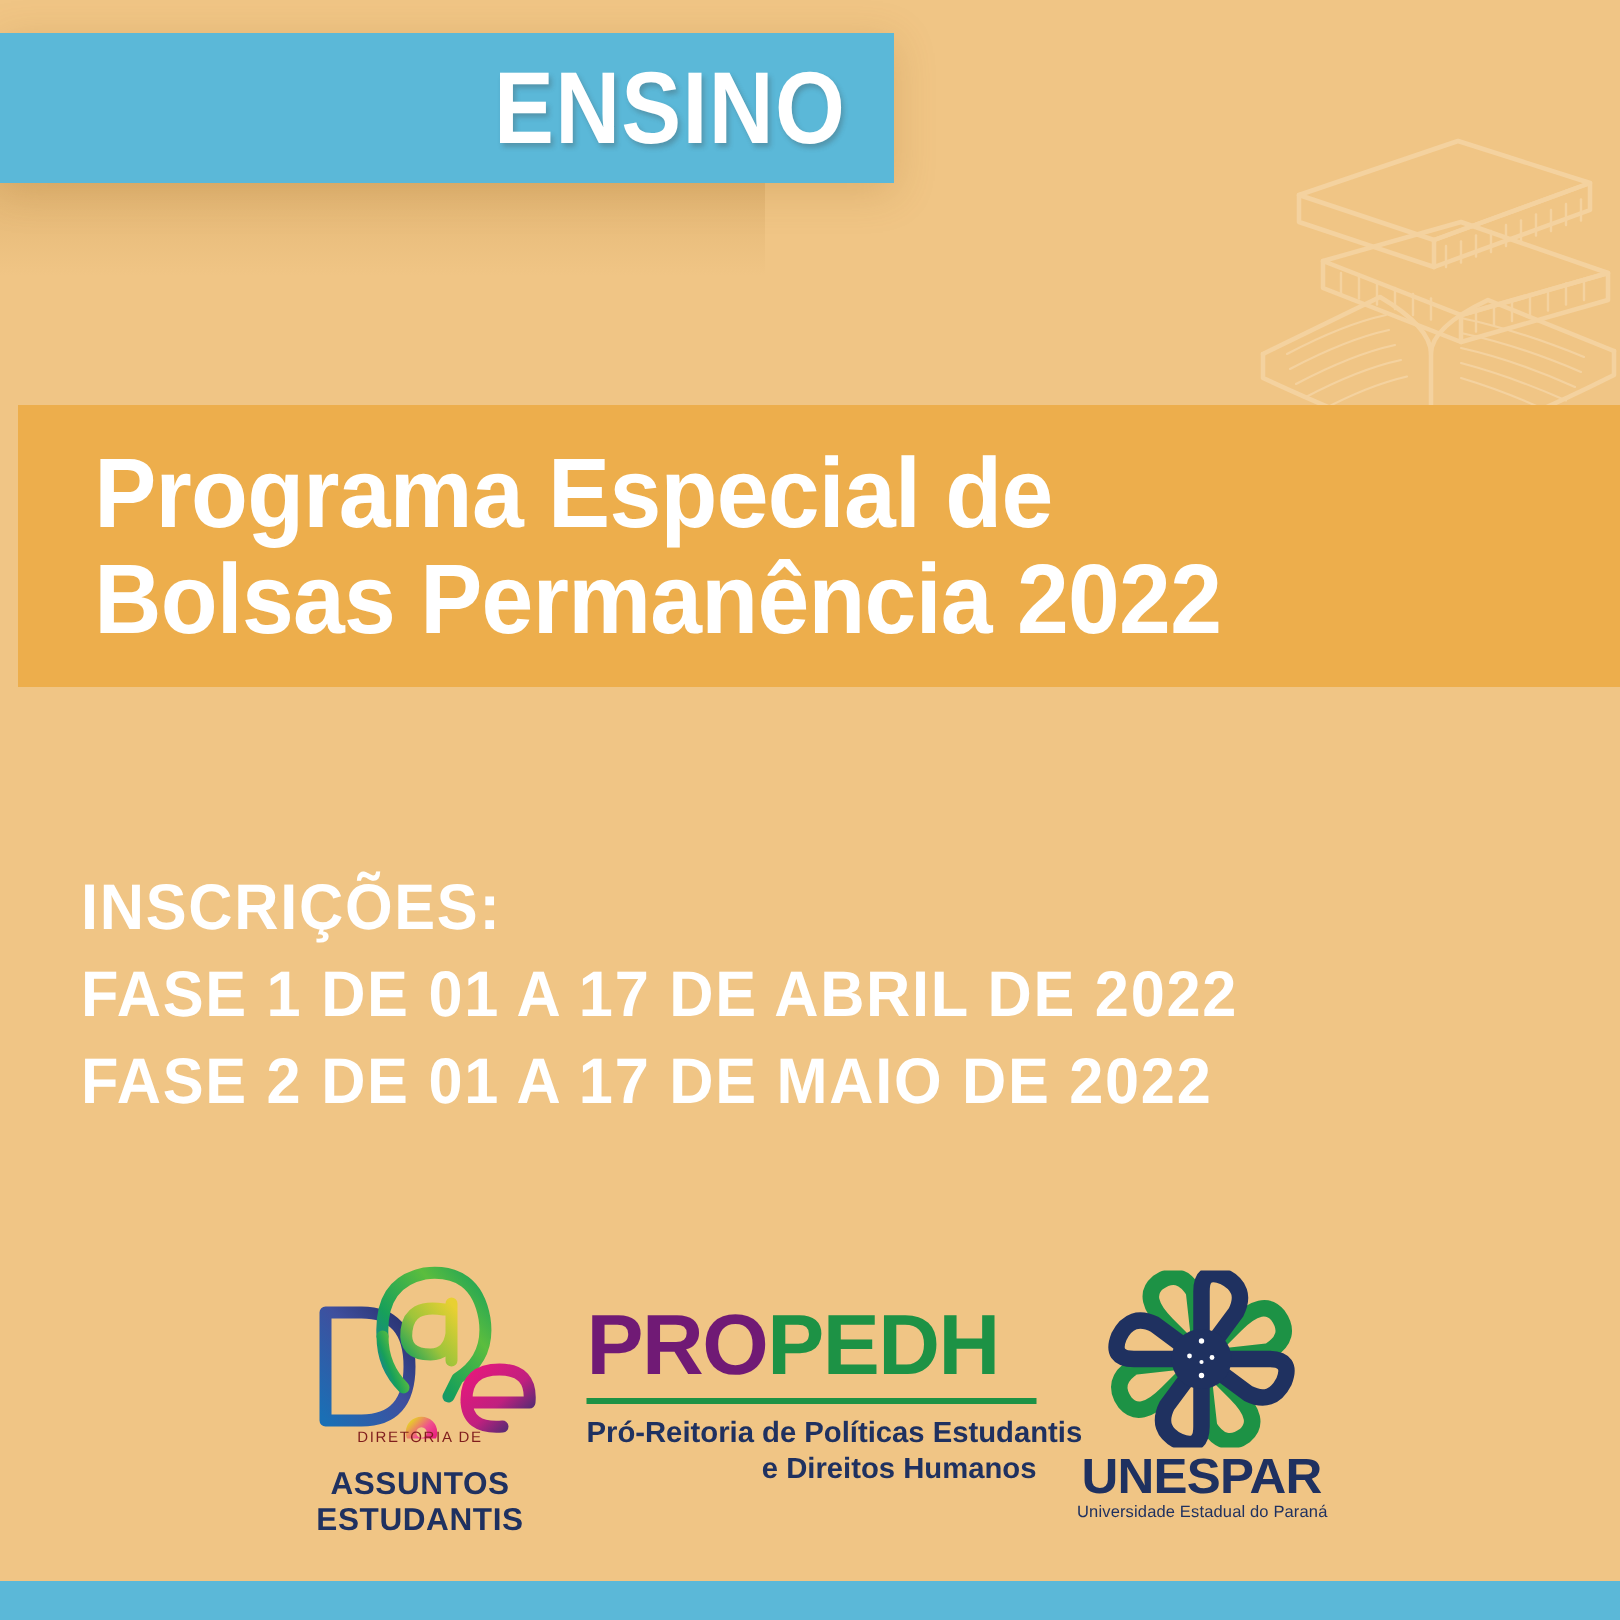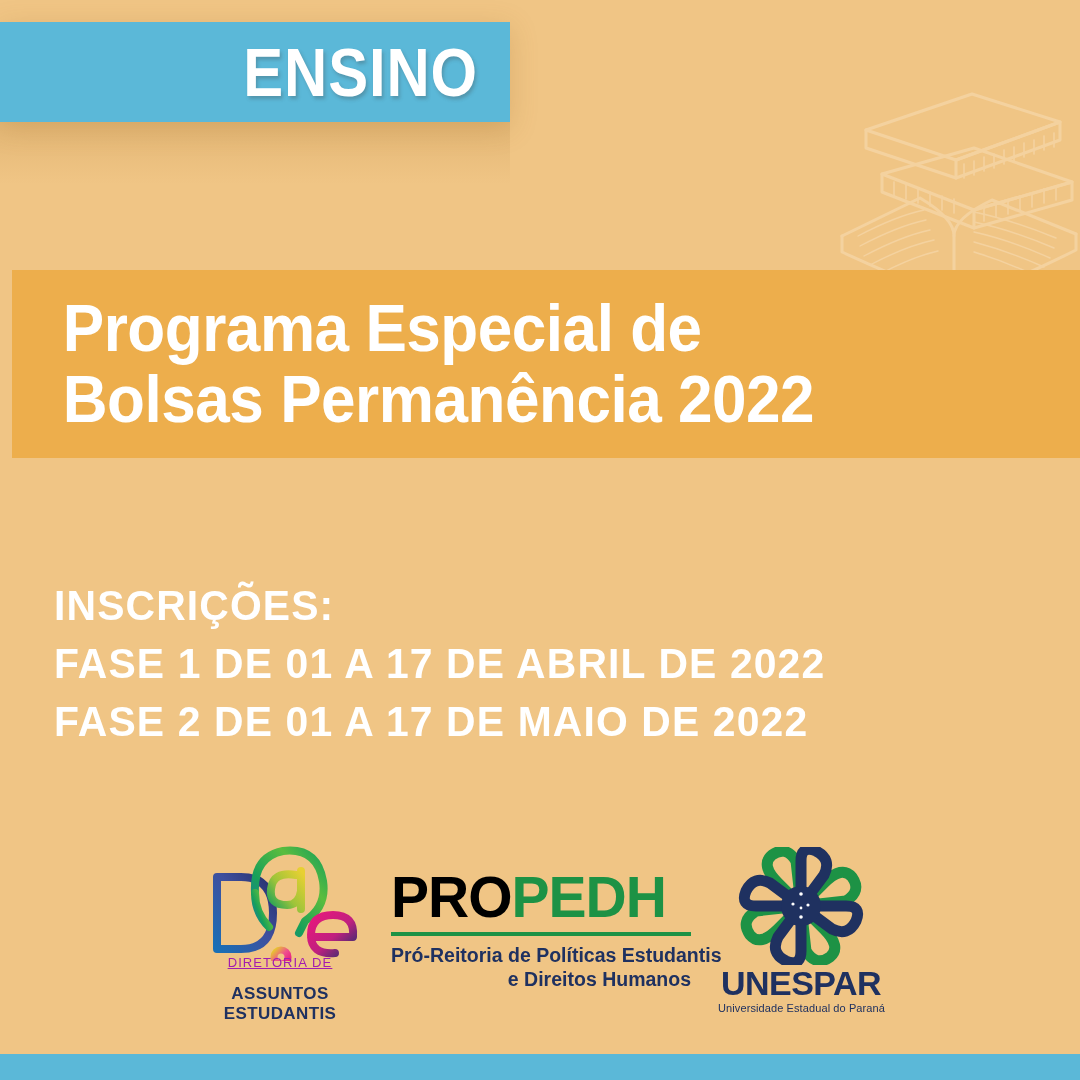--- a/index.html
+++ b/index.html
@@ -30,21 +30,21 @@
     height: 210px;
     opacity: 0.55;
     pointer-events: none;
   }
 
   
   #category-banner {
     position: absolute;
     left: 0;
     top: 22px;
-    width: 510px;
+    width: 596px;
     height: 100px;
     background: #5bb8d8;
     box-shadow: 0 6px 26px rgba(150, 100, 30, 0.22);
     display: flex;
     align-items: center;
     justify-content: flex-end;
   }
   #category-banner .cat-text {
     color: #ffffff;
     font-size: 68px;
@@ -126,44 +126,43 @@
     justify-content: center;
     gap: 26px;
   }
 
   .logo-block { position: relative; }
 
   
   #logo-dae { width: 170px; text-align: center; }
   #logo-dae .dae-mark { width: 170px; height: 124px; display: block; }
   #logo-dae .dae-cap1 {
-    font-size: 13px;
+    font-size: 10px;
     letter-spacing: 1.1px;
-    color: #a21caf;
+    color: #7f1d1d;
     margin-top: -6px;
-    text-decoration: underline;
   }
   #logo-dae .dae-cap2 {
-    font-size: 17px;
+    font-size: 21px;
     font-weight: bold;
     letter-spacing: 0.4px;
     color: #1f3160;
     margin-top: 14px;
   }
 
   
   #logo-propedh { width: 300px; }
   #logo-propedh .pp-word {
     font-size: 57px;
     font-weight: bold;
     letter-spacing: -1px;
     line-height: 1;
     white-space: nowrap;
   }
-  #logo-propedh .pp-a { color: #000000; }
+  #logo-propedh .pp-a { color: #701a75; }
   #logo-propedh .pp-b { color: #1d9245; }
   #logo-propedh .pp-rule {
     height: 4px;
     background: #1d9245;
     margin: 6px 0 7px 0;
     width: 100%;
   }
   #logo-propedh .pp-sub {
     font-size: 19.5px;
     font-weight: bold;

